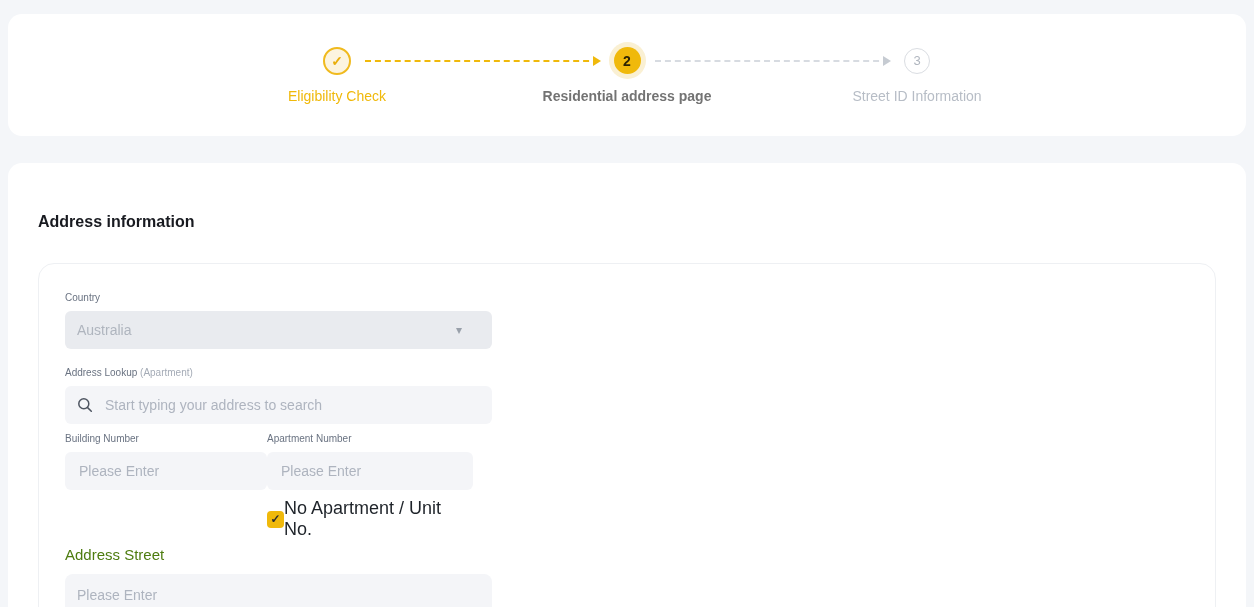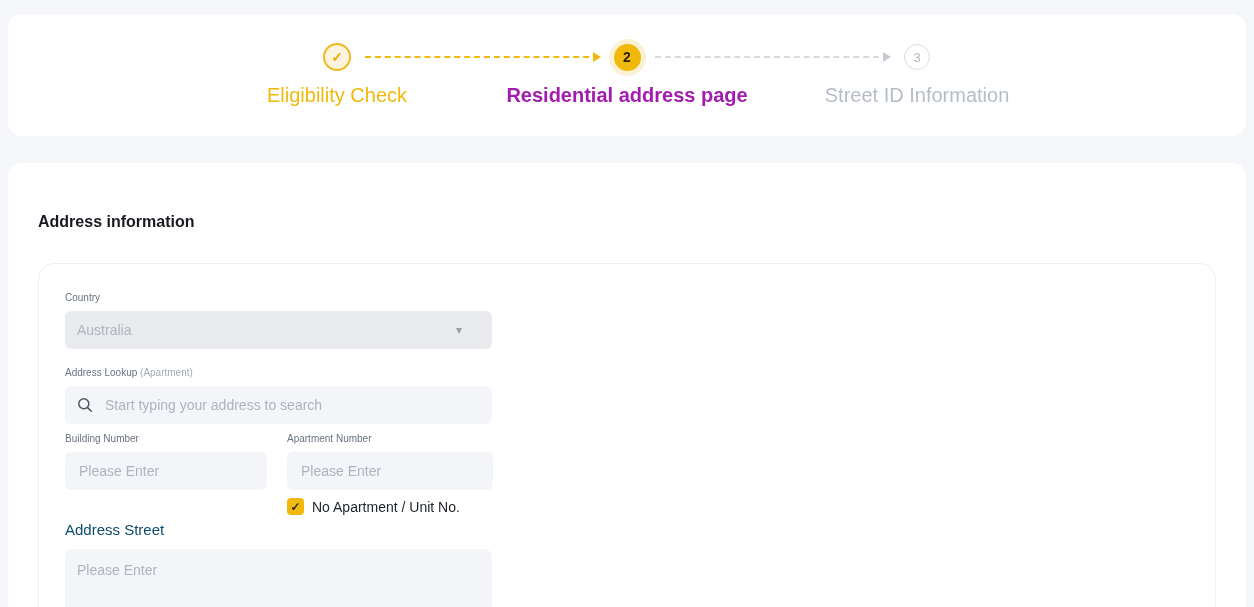--- a/index.html
+++ b/index.html
@@ -47,23 +47,23 @@
     color: #2B2303;
     font-weight: 700;
   }
   .step-circle.upcoming {
     width: 26px; height: 26px;
     background: #FFFFFF;
     border: 1px solid #DADDE2;
     color: #B0B6BF;
     font-size: 13px;
   }
-  .step-label { margin-top: 13px; font-size: 20px; white-space: nowrap; text-align: right; }
+  .step-label { margin-top: 13px; font-size: 14px; white-space: nowrap; text-align: right; }
   .step-label.completed { color: #F0B90B; font-weight: 500; }
-  .step-label.active    { color: #a21caf; font-weight: 700; }
+  .step-label.active    { color: #737373; font-weight: 700; }
   .step-label.upcoming  { color: #B7BDC6; font-weight: 400; }
   .connector {
     flex: 1; height: 0;
     margin: 13px -62px 0;
     border-top: 2px dashed #F0B90B;
     position: relative;
   }
   .connector.gray { border-top-color: #D7DBE1; }
   .connector::after {
     content: "";
@@ -119,39 +119,39 @@
     padding: 0 12px;
   }
   .input-box input {
     flex: 1; min-width: 0;
     border: none; outline: none; background: transparent;
     font-family: "Liberation Sans", sans-serif;
     font-size: 14px; color: #1E2329;
   }
   .input-box input::placeholder { color: #AEB4BF; }
   .search-icon { flex: none; margin-right: 10px; display: flex; }
-  .two-col { display: flex; gap: 20px; margin-top: 9px; }
+  .two-col { display: flex; margin-top: 9px; }
   .col-building { width: 202px; }
   .col-apartment { width: 206px; }
   .checkbox-row {
     margin-top: 8px;
     display: flex; align-items: center;
     cursor: pointer;
   }
   .checkbox {
     width: 17px; height: 17px;
     background: #F0B90B;
     border-radius: 4px;
     display: flex; align-items: center; justify-content: center;
     color: #2B2B2B;
     font-size: 12px; font-weight: 700;
   }
-  .checkbox-label { margin-left: 8px; font-size: 14px; color: #1E2329; }
+  .checkbox-label { margin-left: 0; font-size: 18px; color: #1E2329; }
   .street-group { margin-top: 6px; }
-  .street-label { font-size: 15px; color: #0c4a6e; margin-bottom: 11px; }
+  .street-label { font-size: 15px; color: #4d7c0f; margin-bottom: 11px; }
   .street-area {
     width: 427px; height: 84px;
     background: #F4F5F8;
     border: none; outline: none;
     border-radius: 8px;
     padding: 13px 12px;
     resize: none;
     font-family: "Liberation Sans", sans-serif;
     font-size: 14px; color: #1E2329;
   }

